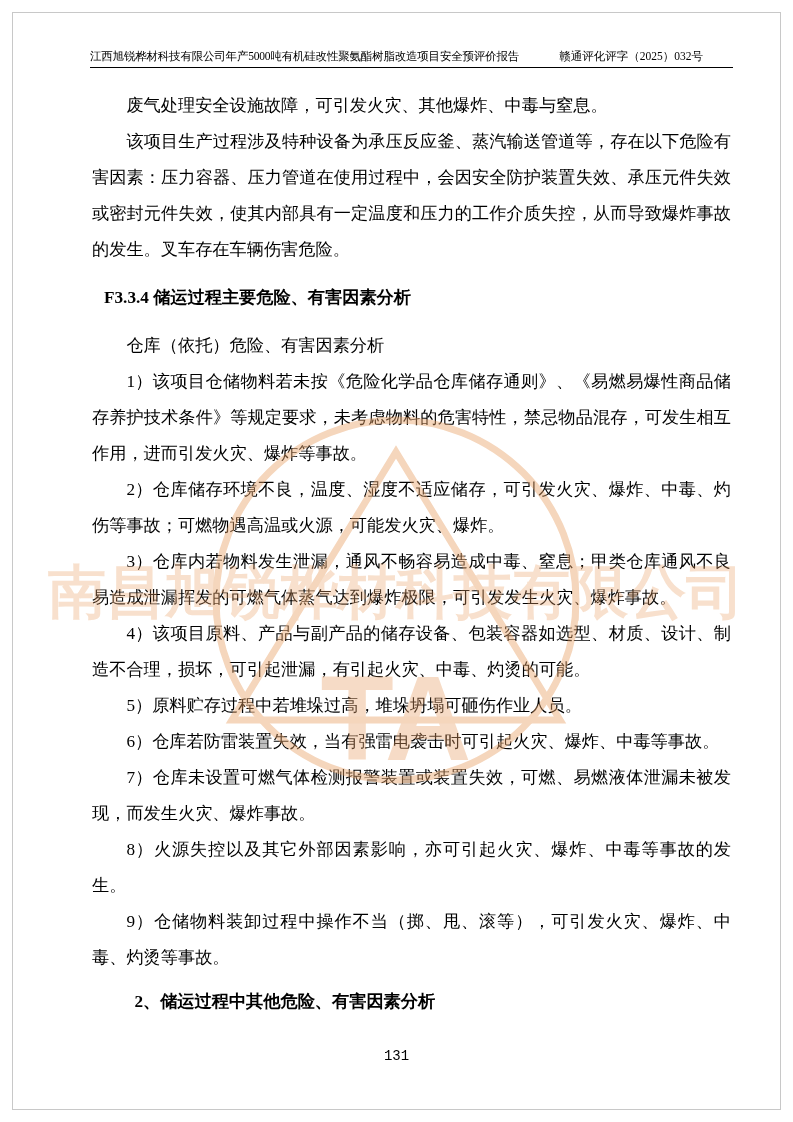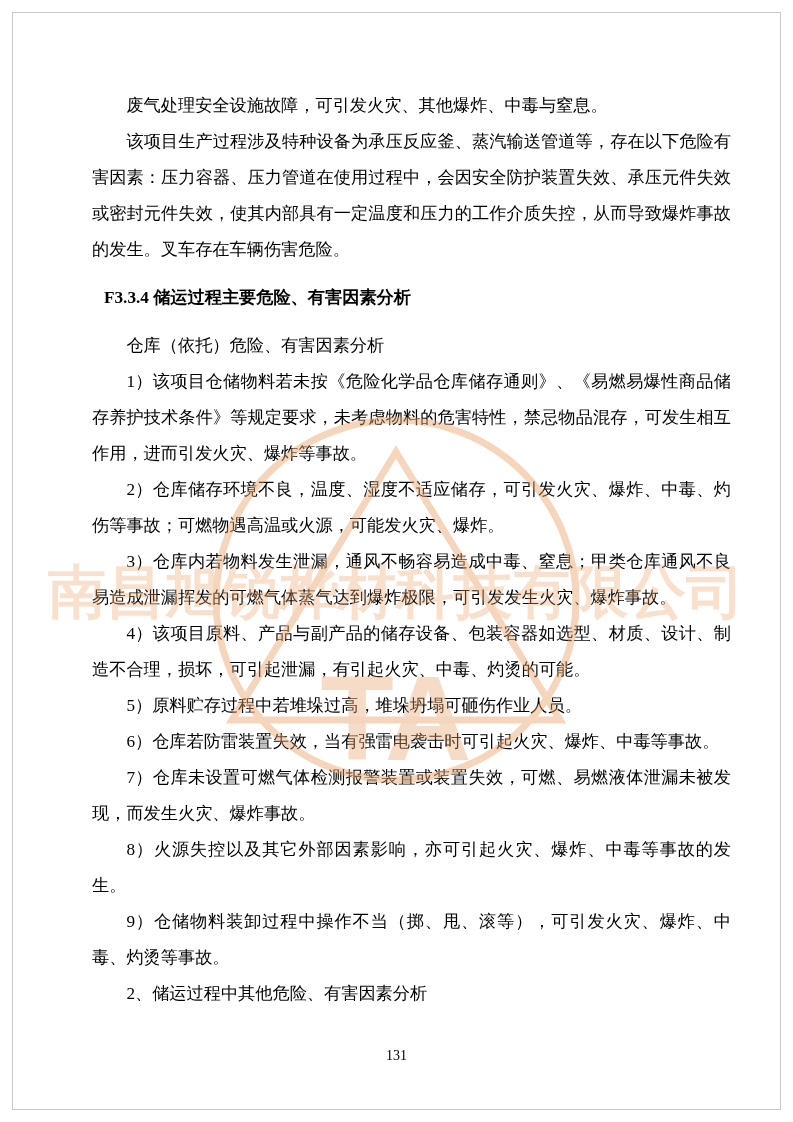--- a/index.html
+++ b/index.html
@@ -67,34 +67,34 @@
   .p {
     margin: 0;
     text-indent: 2em;
   }
   .p-heading {
     margin: 12px;
     text-indent: 0;
     font-weight: bold;
   }
   .p-heading-indent {
-    margin: 0;
+    margin: 8px;
     text-indent: 2em;
-    font-weight: normal;
+    font-weight: bold;
   }
 
   
   .footer {
     position: absolute;
     left: 0;
     right: 0;
     bottom: 58px;
     text-align: center;
     font-size: 14px;
-    font-family: Liberation Serif, serif;
+    font-family: Liberation Mono, monospace;
   }
 
   
   .watermark {
     position: absolute;
     left: 0;
     top: 0;
     width: 793px;
     height: 1122px;
     pointer-events: none;
@@ -110,20 +110,26 @@
 
   <svg class="watermark" viewBox="0 0 793 1122">
     <g opacity="0.45">
       <circle cx="396" cy="600" r="180" fill="none" stroke="#e8a36a" stroke-width="7"></circle>
       <polygon points="396,452 560,720 232,720" fill="none" stroke="#e8a36a" stroke-width="7"></polygon>
       <text x="396" y="760" font-family="'Liberation Sans', sans-serif" font-size="120" font-weight="bold" fill="#e8a36a" text-anchor="middle" opacity="0.85">TA</text>
       <text x="396" y="612" font-family="'Liberation Sans', sans-serif" font-size="58" font-weight="bold" fill="#e8a36a" text-anchor="middle" opacity="0.75">南昌旭锐桦材科技有限公司</text>
     </g>
   </svg>
 
+  <div class="header">
+    <div class="header-inner">
+      <span class="header-left">江西旭锐桦材科技有限公司年产5000吨有机硅改性聚氨酯树脂改造项目安全预评价报告</span>
+      <span class="header-right">赣通评化评字（2025）032号</span>
+    </div>
+  </div>
 
   <div class="body">
     <p class="p">废气处理安全设施故障，可引发火灾、其他爆炸、中毒与窒息。</p>
     <p class="p">该项目生产过程涉及特种设备为承压反应釜、蒸汽输送管道等，存在以下危险有害因素：压力容器、压力管道在使用过程中，会因安全防护装置失效、承压元件失效或密封元件失效，使其内部具有一定温度和压力的工作介质失控，从而导致爆炸事故的发生。叉车存在车辆伤害危险。</p>
     <p class="p-heading">F3.3.4 储运过程主要危险、有害因素分析</p>
     <p class="p">仓库（依托）危险、有害因素分析</p>
     <p class="p">1）该项目仓储物料若未按《危险化学品仓库储存通则》、《易燃易爆性商品储存养护技术条件》等规定要求，未考虑物料的危害特性，禁忌物品混存，可发生相互作用，进而引发火灾、爆炸等事故。</p>
     <p class="p">2）仓库储存环境不良，温度、湿度不适应储存，可引发火灾、爆炸、中毒、灼伤等事故；可燃物遇高温或火源，可能发火灾、爆炸。</p>
     <p class="p">3）仓库内若物料发生泄漏，通风不畅容易造成中毒、窒息；甲类仓库通风不良易造成泄漏挥发的可燃气体蒸气达到爆炸极限，可引发发生火灾、爆炸事故。</p>
     <p class="p">4）该项目原料、产品与副产品的储存设备、包装容器如选型、材质、设计、制造不合理，损坏，可引起泄漏，有引起火灾、中毒、灼烫的可能。</p>

